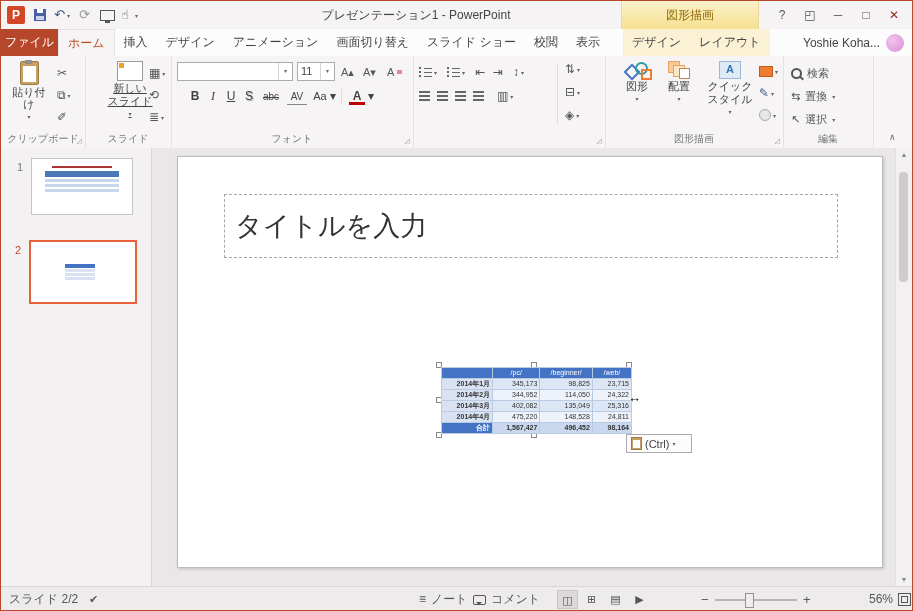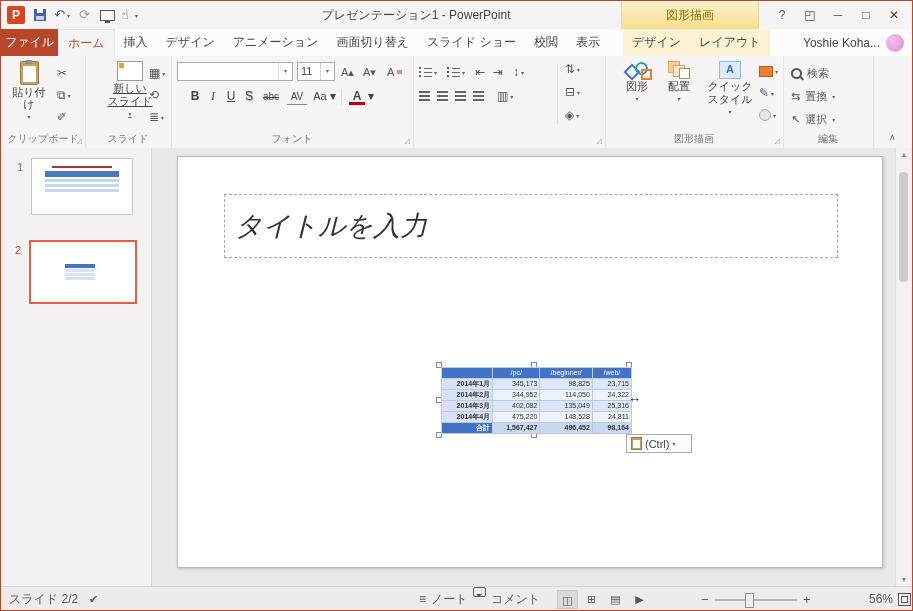--- a/index.html
+++ b/index.html
@@ -77,21 +77,21 @@
   .main{position:absolute;left:0;top:147px;right:0;height:438px;background:#E9E7E8;}
   .thumbs{position:absolute;left:0;top:0;width:150px;height:100%;background:#F3F1F2;border-right:1px solid #D9D7D8;}
   .tnum{position:absolute;font-size:11px;color:#777;}
   .thumbbox{position:absolute;background:#fff;border:1px solid #C6C4C5;}
   .thumbbox.sel{border:2px solid #E8613C;}
   .canvas{position:absolute;left:150px;top:0;right:16px;bottom:0;}
   .slide{position:absolute;left:26px;top:8px;width:704px;height:410px;background:#fff;
          border:1px solid #BDBBBC;box-shadow:1px 1px 3px rgba(0,0,0,0.18);}
   .title-ph{position:absolute;left:46px;top:37px;width:612px;height:62px;border:1px dashed #A6A6A6;
             display:flex;align-items:center;}
-  .title-ph span{font-size:27px;color:#333;padding-left:10px;font-style:italic;}
+  .title-ph span{font-size:27px;color:#333;padding-left:10px;}
   .tablewrap{position:absolute;left:258px;top:205px;width:196px;height:76px;}
   .ptable{position:absolute;left:5px;top:5px;border-collapse:collapse;font-size:7px;color:#333;}
   .ptable td{border:1px solid #B9CBE3;height:10px;line-height:10px;padding:0 2px;white-space:nowrap;}
   .ptable tr.hrow td{background:#4472C4;color:#fff;text-align:center;}
   .ptable td.lab{background:#D9E2F3;font-weight:bold;text-align:right;}
   .ptable td.num{text-align:right;}
   .ptable tr.r-odd td.num{background:#DCE6F4;}
   .ptable tr.r-even td.num{background:#EEF2FA;}
   .ptable tr.total td{font-weight:bold;background:#C9D8EE;border-top:1px solid #4472C4;}
   .ptable tr.total td.lab{background:#4472C4;color:#fff;}
@@ -109,21 +109,21 @@
   .art1{position:absolute;inset:0;padding:5px 8px;}
   .art1 .l1{width:72%;height:2px;background:#A33;margin:2px auto 3px;}
   .art1 .ban{width:88%;height:6px;background:#4A78B8;margin:0 auto 2px;}
   .art1 .row{width:88%;height:3px;background:#C8D6EC;margin:2px auto;}
   .art2{position:absolute;left:34px;top:22px;width:30px;height:16px;}
   .art2 .th{height:4px;background:#4472C4;}
   .art2 .tr{height:3px;background:#D9E2F3;margin-top:1px;}
   
   .statusbar{position:absolute;left:0;top:585px;right:0;height:25px;background:#EDEBEC;
              border-top:1px solid #D8D6D7;color:#565656;font-size:12px;}
-  .sitem{position:absolute;top:0;height:25px;line-height:25px;display:flex;align-items:flex-start;gap:4px;}
+  .sitem{position:absolute;top:0;height:25px;line-height:25px;display:flex;align-items:center;gap:4px;}
   .vbtn{position:absolute;top:3px;width:21px;height:19px;text-align:center;line-height:19px;font-size:11px;color:#565656;}
   .vbtn.pressed{background:#DBD9DA;border:1px solid #C8C6C7;box-sizing:border-box;}
   .ztrack{position:absolute;left:714px;top:12px;width:82px;height:2px;background:#B5B3B4;}
   .zthumb{position:absolute;left:744px;top:6px;width:7px;height:13px;background:#EFEDEF;border:1px solid #909090;}
   .ic-bubble{width:11px;height:8px;border:1px solid #555;border-radius:2px;position:relative;display:inline-block;}
   .ic-bubble:after{content:"";position:absolute;left:2px;bottom:-4px;border:3px solid transparent;border-top-color:#555;}
   .ic-fit{width:11px;height:11px;border:1px solid #565656;position:relative;display:inline-block;}
   .ic-fit:after{content:"";position:absolute;left:2px;top:2px;right:2px;bottom:2px;border:1px solid #565656;}
   .eraser{display:inline-block;width:5px;height:4px;background:#E08AA0;margin-left:1px;}
 </style>

